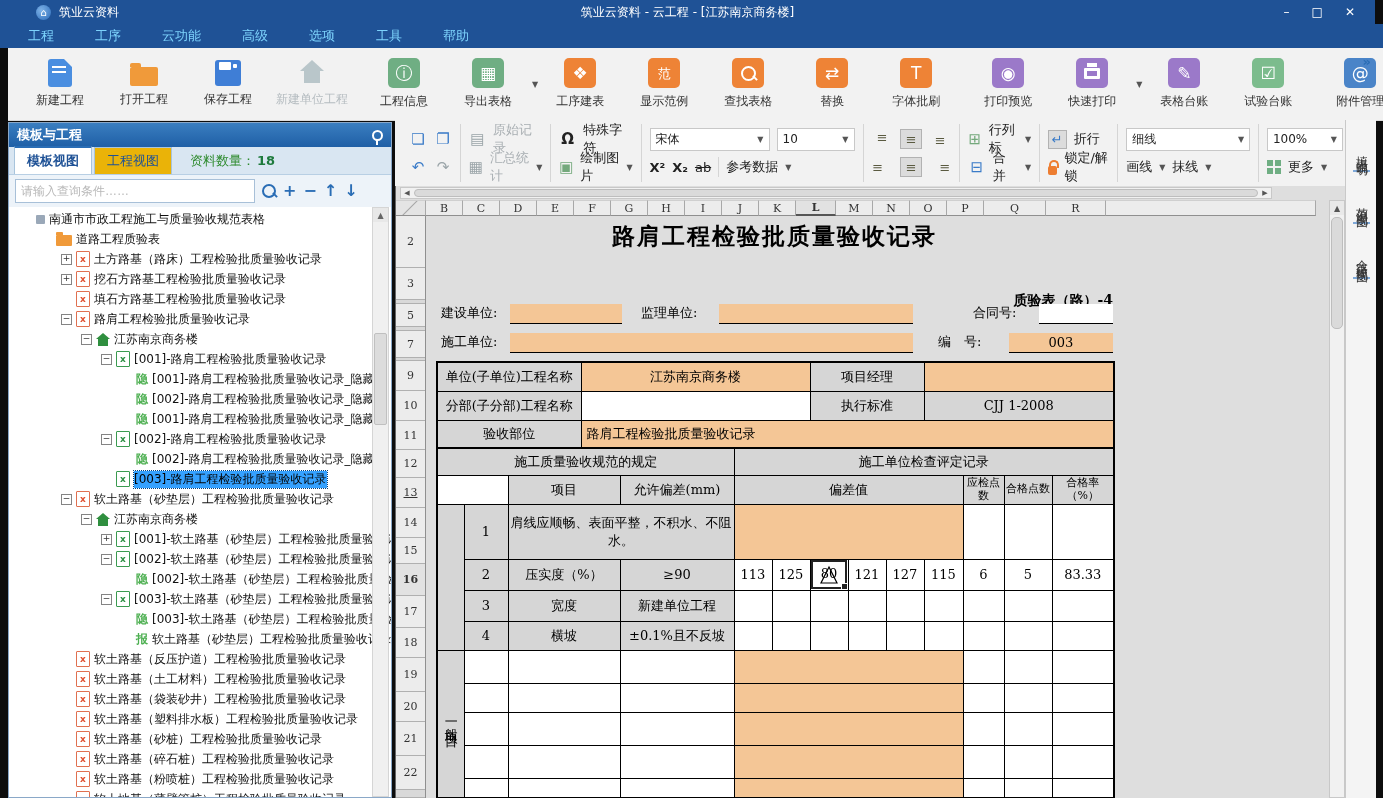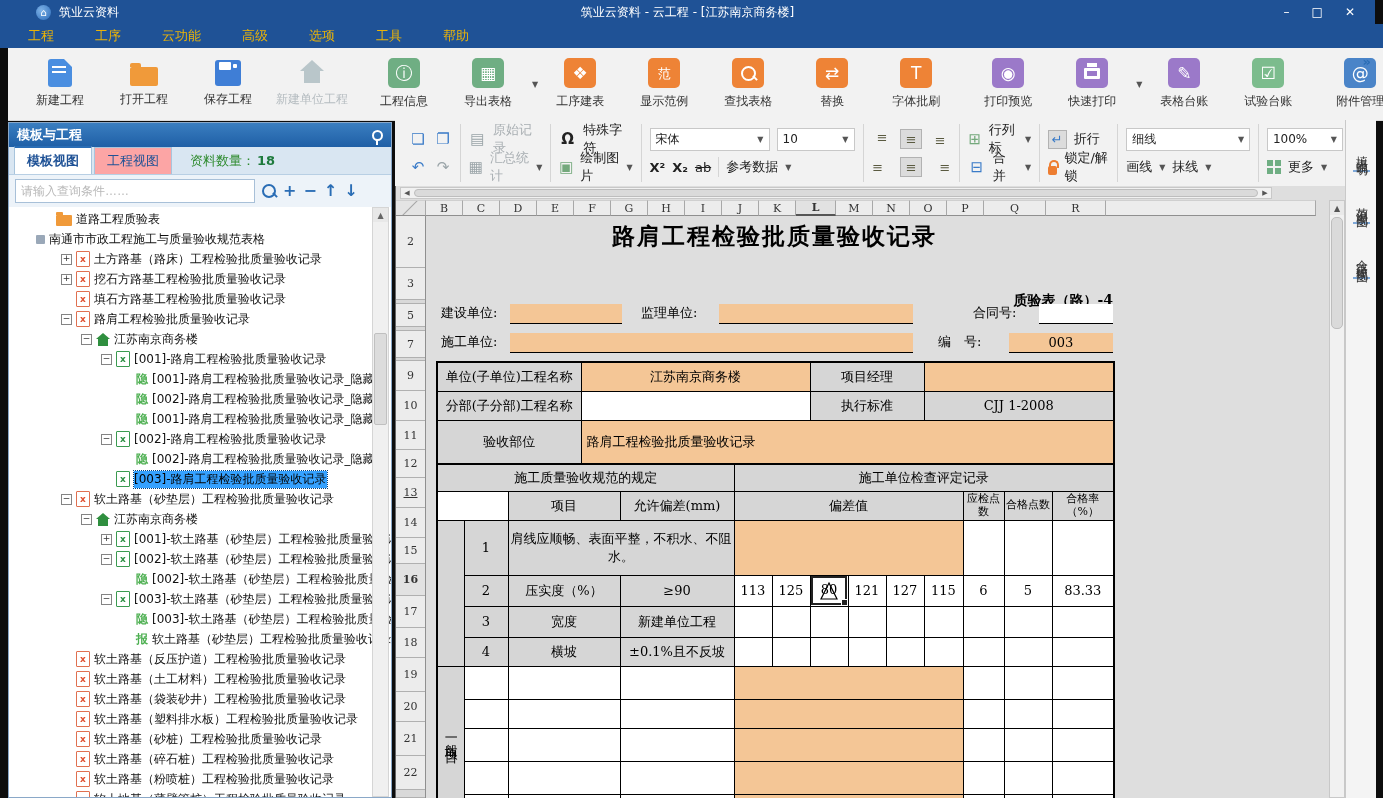--- a/index.html
+++ b/index.html
@@ -11,21 +11,21 @@
   .titlebar{position:absolute;left:0;top:0;width:1375px;height:24px;background:#1f5296;color:#fff;
             display:flex;align-items:center}
   .logo{width:15px;height:15px;border-radius:50%;background:radial-gradient(circle at 35% 35%,#7fb3e8,#2a6ab8);
         margin:0 8px 0 36px;display:flex;align-items:center;justify-content:center;color:#fff;font-size:10px}
   .app-title{font-size:12px}
   .win-title{position:absolute;left:0;right:0;text-align:center;font-size:12px;pointer-events:none}
   .win-controls{position:absolute;right:20px;top:0;height:24px;display:flex;gap:22px;align-items:center}
   .win-controls span{font-size:12px;cursor:default}
   .menubar{position:absolute;left:0;top:24px;width:1375px;height:24px;background:#1f5296;display:flex;
            align-items:center;padding-left:14px;gap:0}
-  .menu-item{color:#eab308;font-size:13px;padding:3px 14px;margin-right:13px}
+  .menu-item{color:#7dd3fc;font-size:13px;padding:3px 14px;margin-right:13px}
 
   
   .toolbar{position:absolute;left:8px;top:48px;width:1367px;height:72px;background:#f2f2f2;
            border-bottom:1px solid #dcdcdc;display:flex;align-items:center;padding-left:10px}
   .tb-btn{display:flex;flex-direction:column;align-items:center;justify-content:center;width:84px;height:64px;gap:5px}
   .tb-btn .lbl{font-size:12px;color:#333;white-space:nowrap}
   .tb-btn.dis .lbl{color:#b5bcc0}
   .tb-sep{width:1px;height:56px;background:#d3d3d3;margin:0 4px}
   .tile{width:32px;height:30px;border-radius:5px;color:#fff;font-size:17px;line-height:1;
         display:flex;align-items:center;justify-content:center}
@@ -79,21 +79,21 @@
 
   
   .sidebar{position:absolute;left:8px;top:122px;width:384px;height:676px;background:#eef4fa;
            border:1px solid #8aa8c8;box-sizing:border-box;display:flex;flex-direction:column;overflow:hidden}
   .sb-header{height:24px;background:linear-gradient(#3a7ec0,#1f5fa6);color:#fff;font-weight:bold;font-size:13px;
            display:flex;align-items:center;padding:0 8px;flex:none}
   .g-pin{margin-left:auto;width:7px;height:7px;border:2px solid #fff;border-radius:50%;position:relative}
   .g-pin:after{content:"";position:absolute;left:2px;top:8px;width:2px;height:5px;background:#fff}
   .sb-tabs{height:27px;background:#d9e6f2;display:flex;align-items:flex-end;padding-left:5px;flex:none;border-bottom:1px solid #b8cfe4}
   .sb-tab{font-size:13px;color:#1f5296;padding:4px 12px;border:1px solid #a8c4dc;border-bottom:none;
-          background:#fca5a5;margin-right:2px}
+          background:#eab308;margin-right:2px}
   .sb-tab.active{background:#fff;font-weight:bold;border-top:2px solid #2a6db5}
   .sb-count{margin-left:16px;font-size:13px;color:#2e8b2e;padding-bottom:4px}
   .sb-count b{color:#1d7a3c;margin-left:2px}
   .sb-search{height:32px;display:flex;align-items:center;gap:7px;padding:0 6px;background:#edf3f9;flex:none}
   .sb-input{width:228px;height:22px;border:1px solid #a8c0d8;background:#fff;font-size:12px;padding:0 5px;color:#333}
   .sb-input::placeholder{color:#b8b8b8}
   .g-magblue{width:10px;height:10px;border:2px solid #2a6db5;border-radius:50%;position:relative}
   .g-magblue:after{content:"";position:absolute;left:8px;top:8px;width:6px;height:2px;background:#2a6db5;transform:rotate(45deg)}
   .sb-ic{color:#2a6db5;font-size:16px;font-weight:bold;line-height:1}
   .tree{flex:1;background:#fff;position:relative;overflow:hidden;padding-top:2px}
@@ -438,29 +438,29 @@
   <div class="sb-search">
     <input class="sb-input" placeholder="请输入查询条件……" style="">
     <span class="g-magblue"></span>
     <span class="sb-ic">+</span>
     <span class="sb-ic">−</span>
     <span class="sb-ic">↑</span>
     <span class="sb-ic">↓</span>
   </div>
   <div class="tree" id="tree">
 
-  <div class="titem" style="padding-left: 32px;">
+  <div class="titem" style="padding-left: 12px;">
+        <span class="texp-sp"></span>
+        <span class="t-root"></span>
+        <span class="tlabel">南通市市政工程施工与质量验收规范表格</span>
+      </div>
+      <div class="titem" style="padding-left: 32px;">
         <span class="texp-sp"></span>
         <span class="t-folder"></span>
         <span class="tlabel">道路工程质验表</span>
-      </div>
-      <div class="titem" style="padding-left: 12px;">
-        <span class="texp-sp"></span>
-        <span class="t-root"></span>
-        <span class="tlabel">南通市市政工程施工与质量验收规范表格</span>
       </div>
       <div class="titem" style="padding-left: 52px;">
         <span class="texp">+</span>
         <span class="t-doc">x</span>
         <span class="tlabel">土方路基（路床）工程检验批质量验收记录</span>
       </div>
       <div class="titem" style="padding-left: 52px;">
         <span class="texp">+</span>
         <span class="t-doc">x</span>
         <span class="tlabel">挖石方路基工程检验批质量验收记录</span>
@@ -692,21 +692,21 @@
             <td class="co" colspan="4">江苏南京商务楼</td>
             <td class="cg" colspan="3">项目经理</td>
             <td class="co" colspan="4"></td>
           </tr>
           <tr style="height: 29px;">
             <td class="cg" colspan="3">分部(子分部)工程名称</td>
             <td class="cw" colspan="4"></td>
             <td class="cg" colspan="3">执行标准</td>
             <td class="cg" colspan="4">CJJ 1-2008</td>
           </tr>
-          <tr style="height: 44px;">
+          <tr style="height: 28px;">
             <td class="cg bb2" colspan="3">验收部位</td>
             <td class="co left bb2" colspan="11">路肩工程检验批质量验收记录</td>
           </tr>
           <tr style="height: 27px;">
             <td class="cg" colspan="5">施工质量验收规范的规定</td>
             <td class="cg" colspan="9">施工单位检查评定记录</td>
           </tr>
           <tr style="height: 29px;">
             <td class="cw" colspan="2"></td>
             <td class="cg" colspan="2">项目</td>

